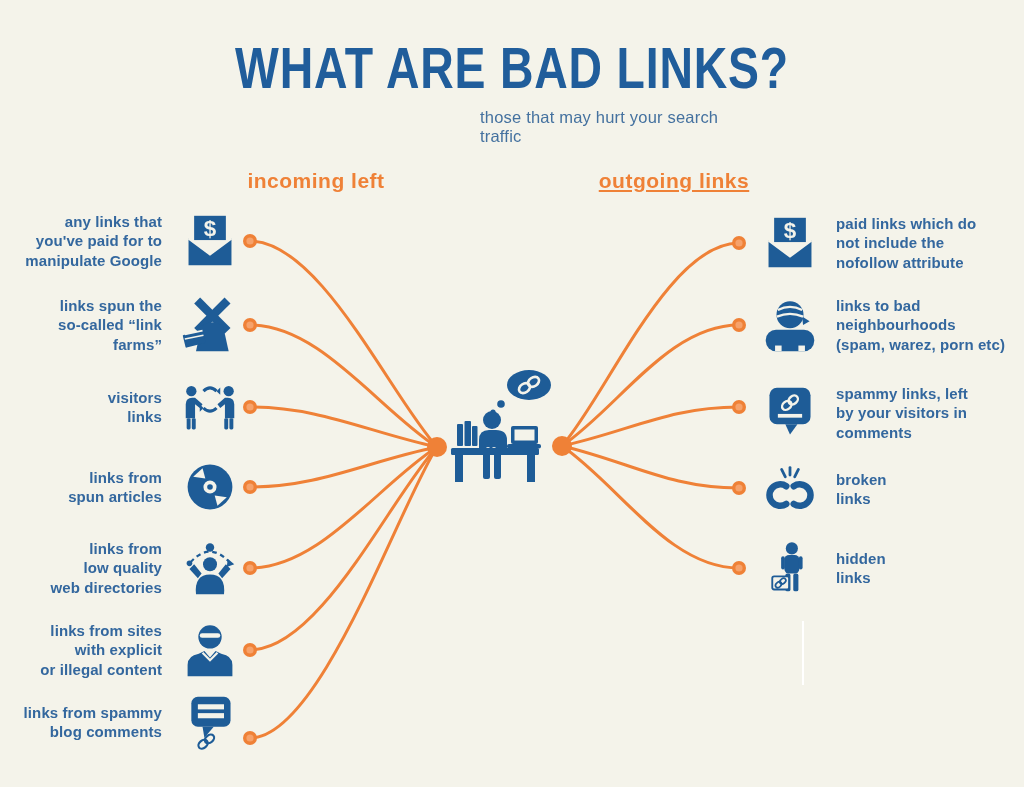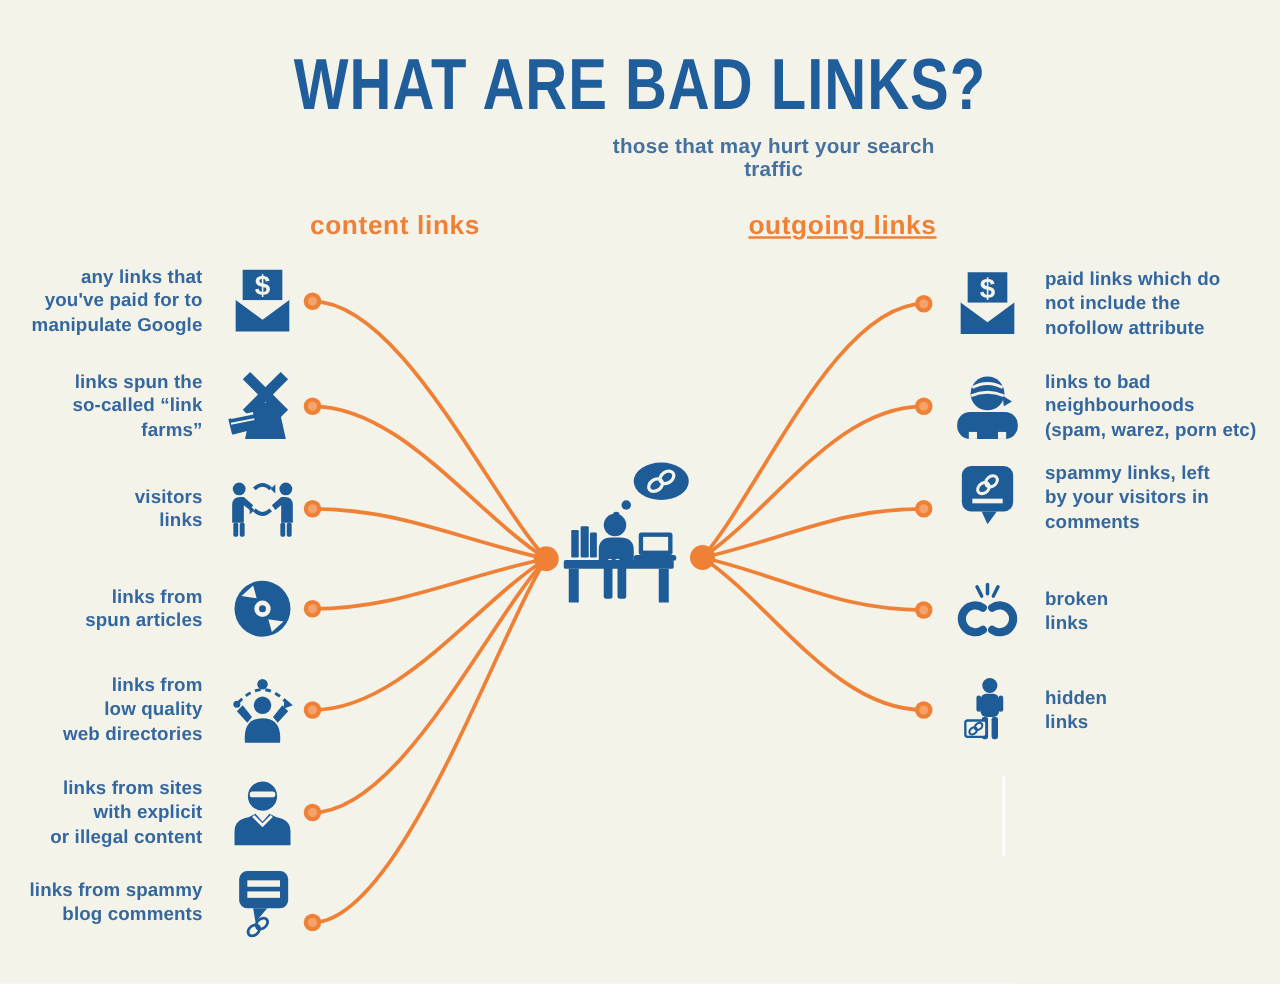--- a/index.html
+++ b/index.html
@@ -7,22 +7,22 @@
     position:relative;width:1024px;height:787px;overflow:hidden;
     background:#f4f3ea;font-family:"Liberation Sans",sans-serif;
   }
   .abs{position:absolute;}
   #title{
     left:0;top:34px;width:1024px;text-align:center;
     color:#205d9b;font-weight:bold;font-size:58px;letter-spacing:1px;
     transform:scaleX(0.80);transform-origin:50% 50%;white-space:nowrap;
   }
   #subtitle{
-    left:480px;top:108px;width:278px;text-align:center;
-    color:#44719f;font-size:16.5px;font-weight:bold;letter-spacing:.2px;
+    left:480px;top:108px;width:278px;text-align:left;
+    color:#44719f;font-size:16.5px;font-weight:normal;letter-spacing:.2px;
   }
   .col-heading{
     top:169px;width:210px;text-align:center;
     color:#ef8137;font-weight:bold;font-size:21px;letter-spacing:.5px;
   }
   #heading-incoming{left:211px;}
   #heading-outgoing{left:569px;text-decoration:underline;}
   .item{display:flex;align-items:center;height:84px;}
   .item .icon{flex:0 0 56px;height:56px;}
   .item .label{
@@ -139,21 +139,21 @@
 
       <rect x="451" y="448" width="88" height="7" rx="1.5"></rect>
       <rect x="455" y="455" width="8" height="27"></rect>
       <rect x="527" y="455" width="8" height="27"></rect>
     </g>
   </svg>
 
   <div id="title" class="abs">WHAT ARE BAD LINKS?</div>
   <div id="subtitle" class="abs">those that may hurt your search traffic</div>
 
-  <div id="heading-incoming" class="abs col-heading">content links</div>
+  <div id="heading-incoming" class="abs col-heading">incoming left</div>
   <div id="heading-outgoing" class="abs col-heading">outgoing links</div>
 
   <div class="abs item item-left" style="top:199px">
     <span class="label">any links that
 you've paid for to
 manipulate Google</span>
     <svg class="icon" viewBox="0 0 60 60">
       <rect x="13" y="3" width="34" height="26" fill="#1e5c97"></rect>
       <text x="30" y="25" text-anchor="middle" fill="#f4f3ea" font-family="Liberation Sans, sans-serif" font-size="24" font-weight="bold">$</text>
       <path d="M7,27 L30,44 L53,27 L53,56 L7,56 Z" fill="#1e5c97"></path>
@@ -283,21 +283,21 @@
       <rect x="14" y="52" width="7" height="6" fill="#f4f3ea"></rect>
       <rect x="39" y="52" width="7" height="6" fill="#f4f3ea"></rect>
       <path d="M17,14 Q30,7 43,14" fill="none" stroke="#f4f3ea" stroke-width="2.4"></path>
       <path d="M16,21 Q30,15 44,21" fill="none" stroke="#f4f3ea" stroke-width="2.4"></path>
     </svg>
     <span class="label">links to bad
 neighbourhoods
 (spam, warez, porn etc)</span>
   </div>
 
-  <div class="abs item item-right" style="top:356px">
+  <div class="abs item item-right" style="top:371px">
     <svg class="icon" viewBox="0 0 60 60">
       <rect x="8" y="3" width="44" height="39" rx="8" fill="#1e5c97"></rect>
       <g transform="rotate(-40 30 19)" fill="none" stroke="#f4f3ea" stroke-width="2.6">
         <ellipse cx="25.5" cy="19" rx="5.5" ry="4.2"></ellipse>
         <ellipse cx="34.5" cy="19" rx="5.5" ry="4.2"></ellipse>
       </g>
       <rect x="17" y="31" width="26" height="4" fill="#f4f3ea"></rect>
       <path d="M25,42 L38,42 L30,53 Z" fill="#1e5c97"></path>
     </svg>
     <span class="label">spammy links, left

